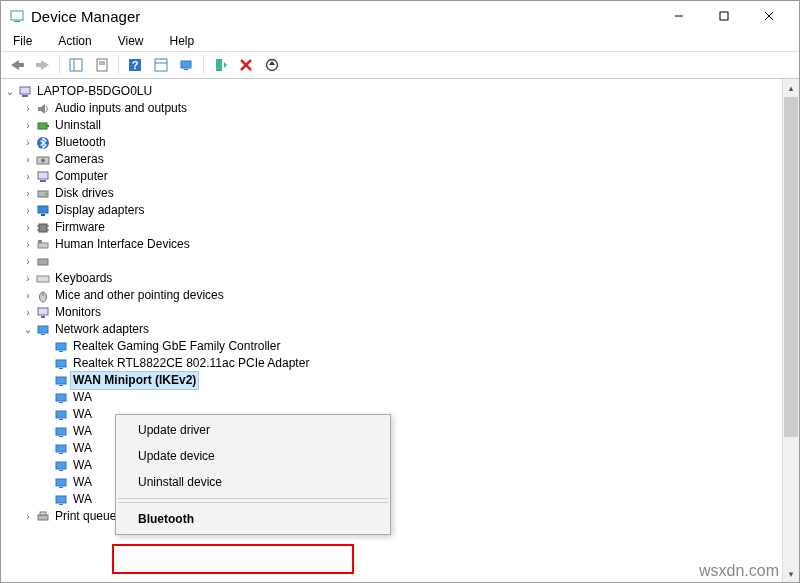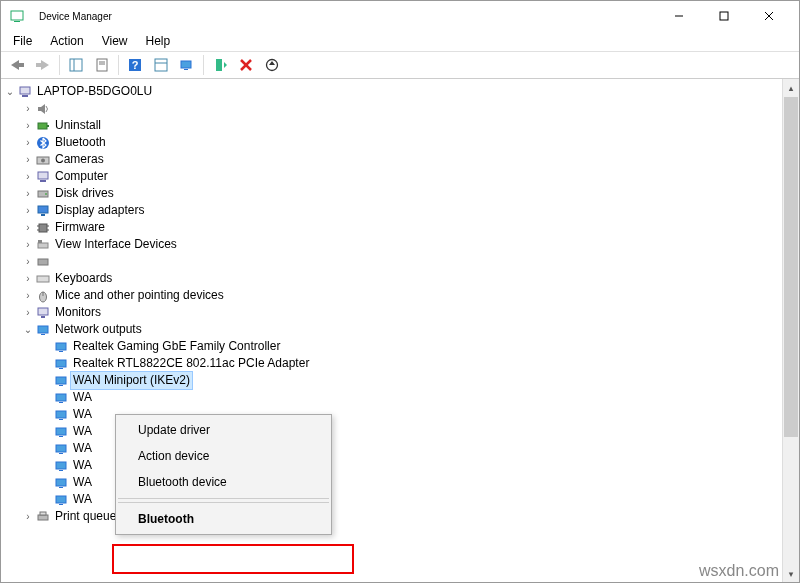--- a/index.html
+++ b/index.html
@@ -1,37 +1,37 @@
 <!DOCTYPE html>
 <html><head>
 <meta charset="utf-8">
 <style>
   * { box-sizing: border-box; }
   html, body { margin: 0; padding: 0; font-family: "Segoe UI", Tahoma, sans-serif; font-size: 12px; background: #fff; color: #000; }
   .window { width: 800px; height: 583px; border: 1px solid #999; display: flex; flex-direction: column; position: relative; background: #fff; }
   .titlebar { height: 30px; display: flex; align-items: center; padding: 0 8px; }
   .titlebar .icon { width: 16px; height: 16px; margin-right: 6px; display:inline-flex; align-items:center; justify-content:center;}
-  .titlebar .title { flex: 1; font-size: 10px; margin-left: 8px; }
+  .titlebar .title { flex: 1; font-size: 15px; }
   .winbtns { display: flex; }
   .winbtn { width: 45px; height: 30px; display: flex; align-items: center; justify-content: center; font-size: 13px; font-family: sans-serif; }
-  .menubar { height: 20px; display: flex; align-items: center; padding: 0 4px; gap: 2px; }
+  .menubar { height: 20px; display: flex; align-items: center; padding: 0 4px; gap: 10px; }
   .menuitem { padding: 2px 8px; }
   .toolbar { height: 28px; display: flex; align-items: center; padding: 2px 4px; border-top: 1px solid #e0e0e0; border-bottom: 1px solid #ccc; gap: 2px; }
   .tbtn { width: 24px; height: 24px; display: flex; align-items: center; justify-content: center; border: 1px solid transparent; }
   .tsep { width: 1px; height: 20px; background: #ddd; margin: 0 2px; }
   .content { flex: 1; display: flex; position: relative; overflow: hidden; }
   .tree { flex: 1; overflow-y: auto; padding: 4px 2px; position: relative; }
   .scrollbar-track { width: 17px; background: #f0f0f0; border-left: 1px solid #ddd; display:flex; flex-direction:column; align-items:center; }
   .scroll-arrow { width:17px; height:17px; display:flex; align-items:center; justify-content:center; font-size:9px; color:#555;}
   .scroll-thumb { width:14px; background:#ccc; margin:1px; }
   .node { display: flex; align-items: center; height: 17px; line-height: 17px; white-space: nowrap; }
   .caret { width: 14px; text-align: center; color: #666; font-size: 10px; }
   .dicon { width: 16px; height: 16px; margin-right: 4px; display:inline-flex; align-items:center; justify-content:center; }
-  .selected { background: #cce8ff; border:1px solid #99c9ff; padding:0 2px; margin-left:-3px;}
-  .ctxmenu { position: absolute; left: 114px; top: 413px; width: 217px; background: #f3f3f3; border: 1px solid #aaa; box-shadow: 2px 2px 6px rgba(0,0,0,0.2); padding: 2px 0; z-index: 10; }
+  .selected { background: #cce8ff; border:1px solid #99c9ff; padding:0 2px; margin-left:-3px;font-weight:bold;}
+  .ctxmenu { position: absolute; left: 114px; top: 413px; width: 276px; background: #f3f3f3; border: 1px solid #aaa; box-shadow: 2px 2px 6px rgba(0,0,0,0.2); padding: 2px 0; z-index: 10; }
   .ctxitem { height: 26px; display: flex; align-items: center; padding: 0 22px; font-size: 12px; }
   .ctxitem.bold { font-weight: bold; }
   .ctxsep { height: 1px; background: #ccc; margin: 3px 2px; }
   .highlight-box { position: absolute; border: 2px solid #e00; pointer-events: none; z-index:11;}
   .watermark { position: absolute; right: 20px; bottom: 2px; font-size: 16px; color: #888; }
   
   svg { display:block; }
 </style>
 </head>
 <body>
@@ -153,20 +153,21 @@
       </div>
 
       <div class="node" style="padding-left:18px">
           <span class="caret">›</span>
           <span class="dicon">
             <svg width="14" height="14">
               <polygon points="2,5 5,5 9,2 9,12 5,9 2,9" fill="#888"></polygon>
               <path d="M10 4 Q13 7 10 10" fill="none" stroke="#888"></path>
             </svg>
           </span>
+          <span>Audio inputs and outputs</span>
         </div>
 
       <div class="node" style="padding-left:18px">
           <span class="caret">›</span>
           <span class="dicon">
             <svg width="14" height="14">
               <rect x="2" y="4" width="9" height="6" fill="#5a4" stroke="#373"></rect>
               <rect x="11" y="6" width="2" height="2" fill="#373"></rect>
             </svg>
           </span>
@@ -243,21 +244,21 @@
         </div>
 
       <div class="node" style="padding-left:18px">
           <span class="caret">›</span>
           <span class="dicon">
             <svg width="14" height="14">
               <rect x="2" y="5" width="10" height="5" fill="#ccc" stroke="#888"></rect>
               <rect x="2" y="2" width="4" height="3" fill="#888"></rect>
             </svg>
           </span>
-          <span>View Interface Devices</span>
+          <span>Human Interface Devices</span>
         </div>
 
       <div class="node" style="padding-left:18px">
           <span class="caret">›</span>
           <span class="dicon">
             <svg width="14" height="14">
               <rect x="2" y="4" width="10" height="6" fill="#aaa" stroke="#777"></rect>
             </svg>
           </span>
         </div>
@@ -297,21 +298,21 @@
         </div>
 
       <div class="node" style="padding-left:18px">
           <span class="caret">⌄</span>
           <span class="dicon">
             <svg width="14" height="14">
               <rect x="2" y="3" width="10" height="7" fill="#4aa0e0" stroke="#2a72d4"></rect>
               <rect x="5" y="11" width="4" height="1" fill="#2a72d4"></rect>
             </svg>
           </span>
-          <span>Network outputs</span>
+          <span>Network adapters</span>
         </div>
 
       <div class="node" style="padding-left:50px">
           <span class="dicon">
             <svg width="14" height="14">
               <rect x="2" y="3" width="10" height="7" fill="#4aa0e0" stroke="#2a72d4"></rect>
               <rect x="5" y="11" width="4" height="1" fill="#2a72d4"></rect>
             </svg>
           </span>
           <span>Realtek Gaming GbE Family Controller</span>
@@ -418,22 +419,22 @@
       <div class="scroll-arrow">▴</div>
       <div style="flex:1; display:flex; flex-direction:column;">
         <div class="scroll-thumb" style="height:340px;"></div>
       </div>
       <div class="scroll-arrow">▾</div>
     </div>
   </div>
 
   <div class="ctxmenu">
     <div class="ctxitem">Update driver</div>
-    <div class="ctxitem">Action device</div>
-    <div class="ctxitem">Bluetooth device</div>
+    <div class="ctxitem">Update device</div>
+    <div class="ctxitem">Uninstall device</div>
     <div class="ctxsep"></div>
     <div class="ctxsep"></div>
     <div class="ctxitem bold">Bluetooth</div>
   </div>
 
   <div class="highlight-box" style="left:111px; top:543px; width:242px; height:30px;"></div>
 
   <div class="watermark">wsxdn.com</div>
 </div>
 

